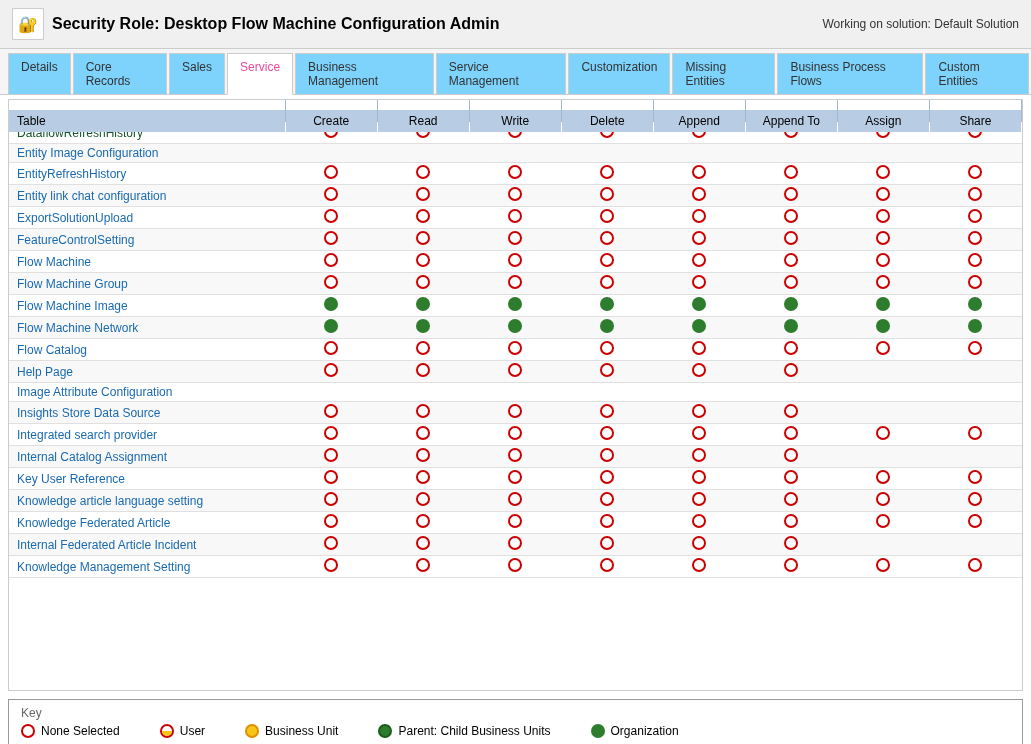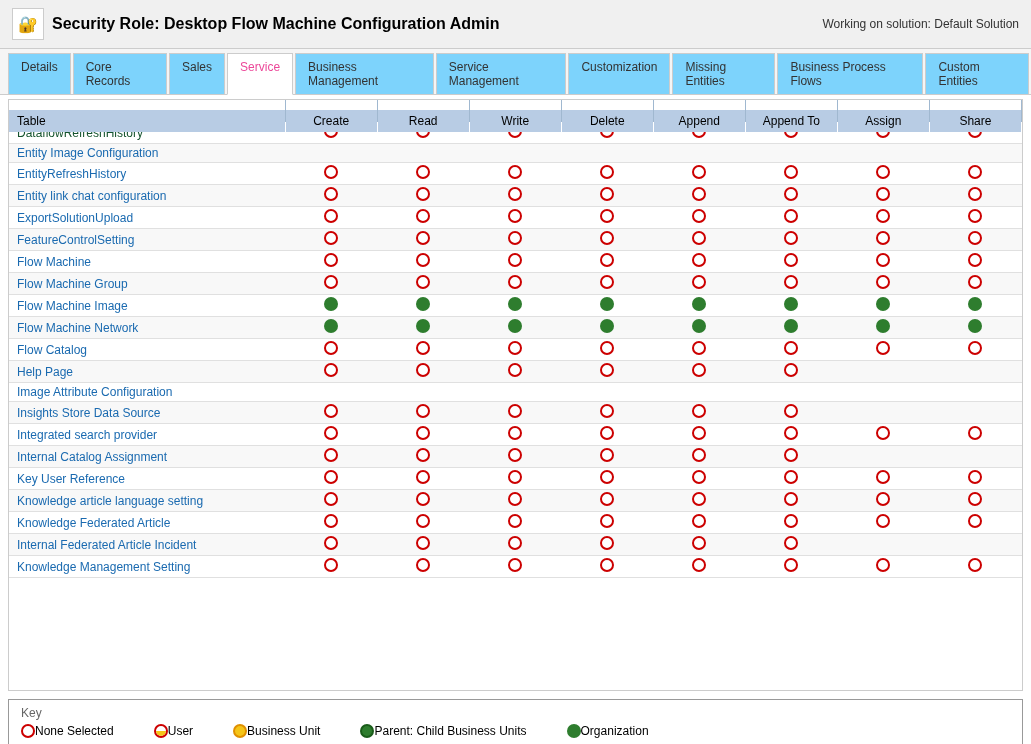--- a/index.html
+++ b/index.html
@@ -32,21 +32,21 @@
     td { padding: 2px 8px; font-size: 12px; }
     td:first-child { color: #1a6ab0; }
     td:not(:first-child) { text-align: center; vertical-align: middle; }
     
     .dot-green { display: inline-block; width: 14px; height: 14px; background: #2e7d2e; border-radius: 50%; }
     .dot-none { display: inline-block; width: 14px; height: 14px; border: 2px solid #cc0000; border-radius: 50%; background: white; }
     
     .key-section { border: 1px solid #999; margin: 4px 8px; padding: 6px 12px; }
     .key-title { font-size: 12px; color: #666; margin-bottom: 4px; }
     .key-items { display: flex; gap: 40px; align-items: center; }
-    .key-item { display: flex; align-items: center; font-size: 12px; }
+    .key-item { display: flex; align-items: center; gap: 6px; font-size: 12px; }
     .key-none { width: 14px; height: 14px; border: 2px solid #cc0000; border-radius: 50%; background: white; display: inline-block; }
     .key-user { width: 14px; height: 14px; border-radius: 50%; background: white; border: 2px solid #cc0000; display: inline-block; position: relative; overflow: hidden; }
     .key-user::after { content: ''; position: absolute; bottom: 0; left: 0; right: 0; height: 50%; background: #f5c518; border-radius: 0 0 50% 50%; }
     .key-bu { width: 14px; height: 14px; border-radius: 50%; background: #f5c518; display: inline-block; border: 2px solid #e09000; }
     .key-parent { width: 14px; height: 14px; border-radius: 50%; background: #2e7d2e; display: inline-block; border: 2px solid #1a5c1a; }
     .key-org { width: 14px; height: 14px; border-radius: 50%; background: #2e7d2e; display: inline-block; }
     
     ::-webkit-scrollbar { width: 16px; }
     ::-webkit-scrollbar-track { background: #f0f0f0; border: 1px solid #ccc; }
     ::-webkit-scrollbar-thumb { background: #c0c0c0; border: 1px solid #999; }

